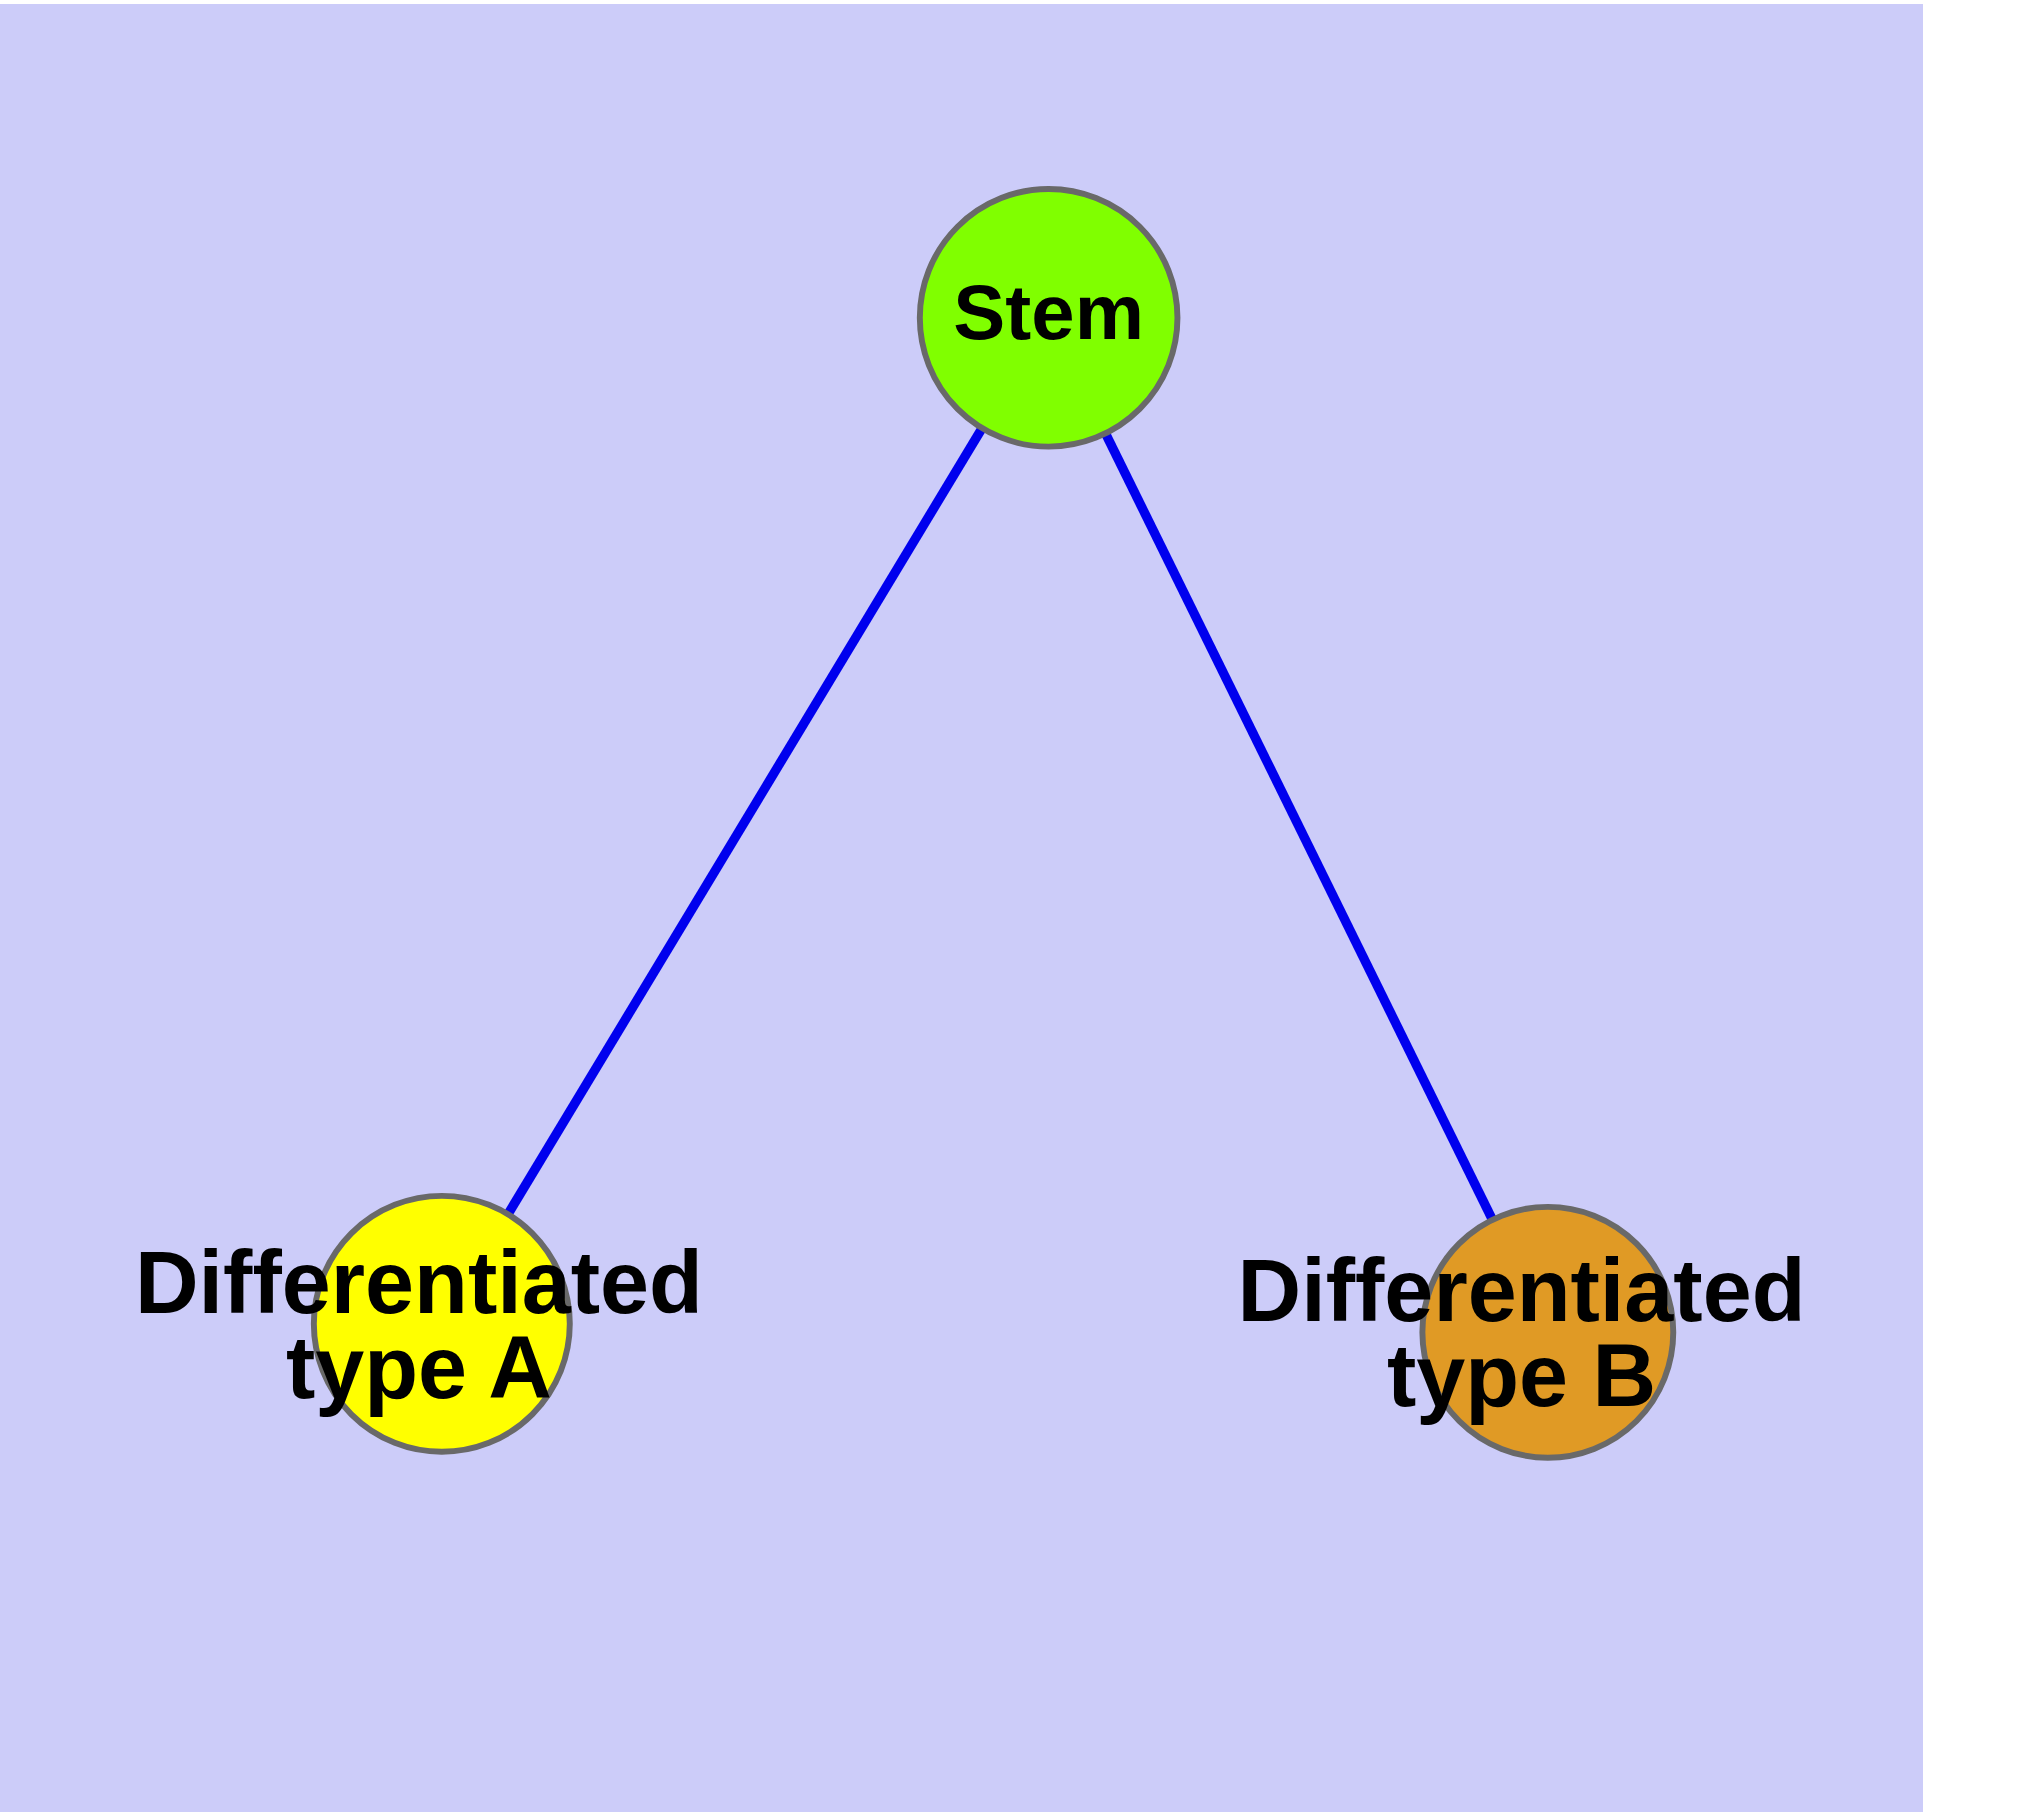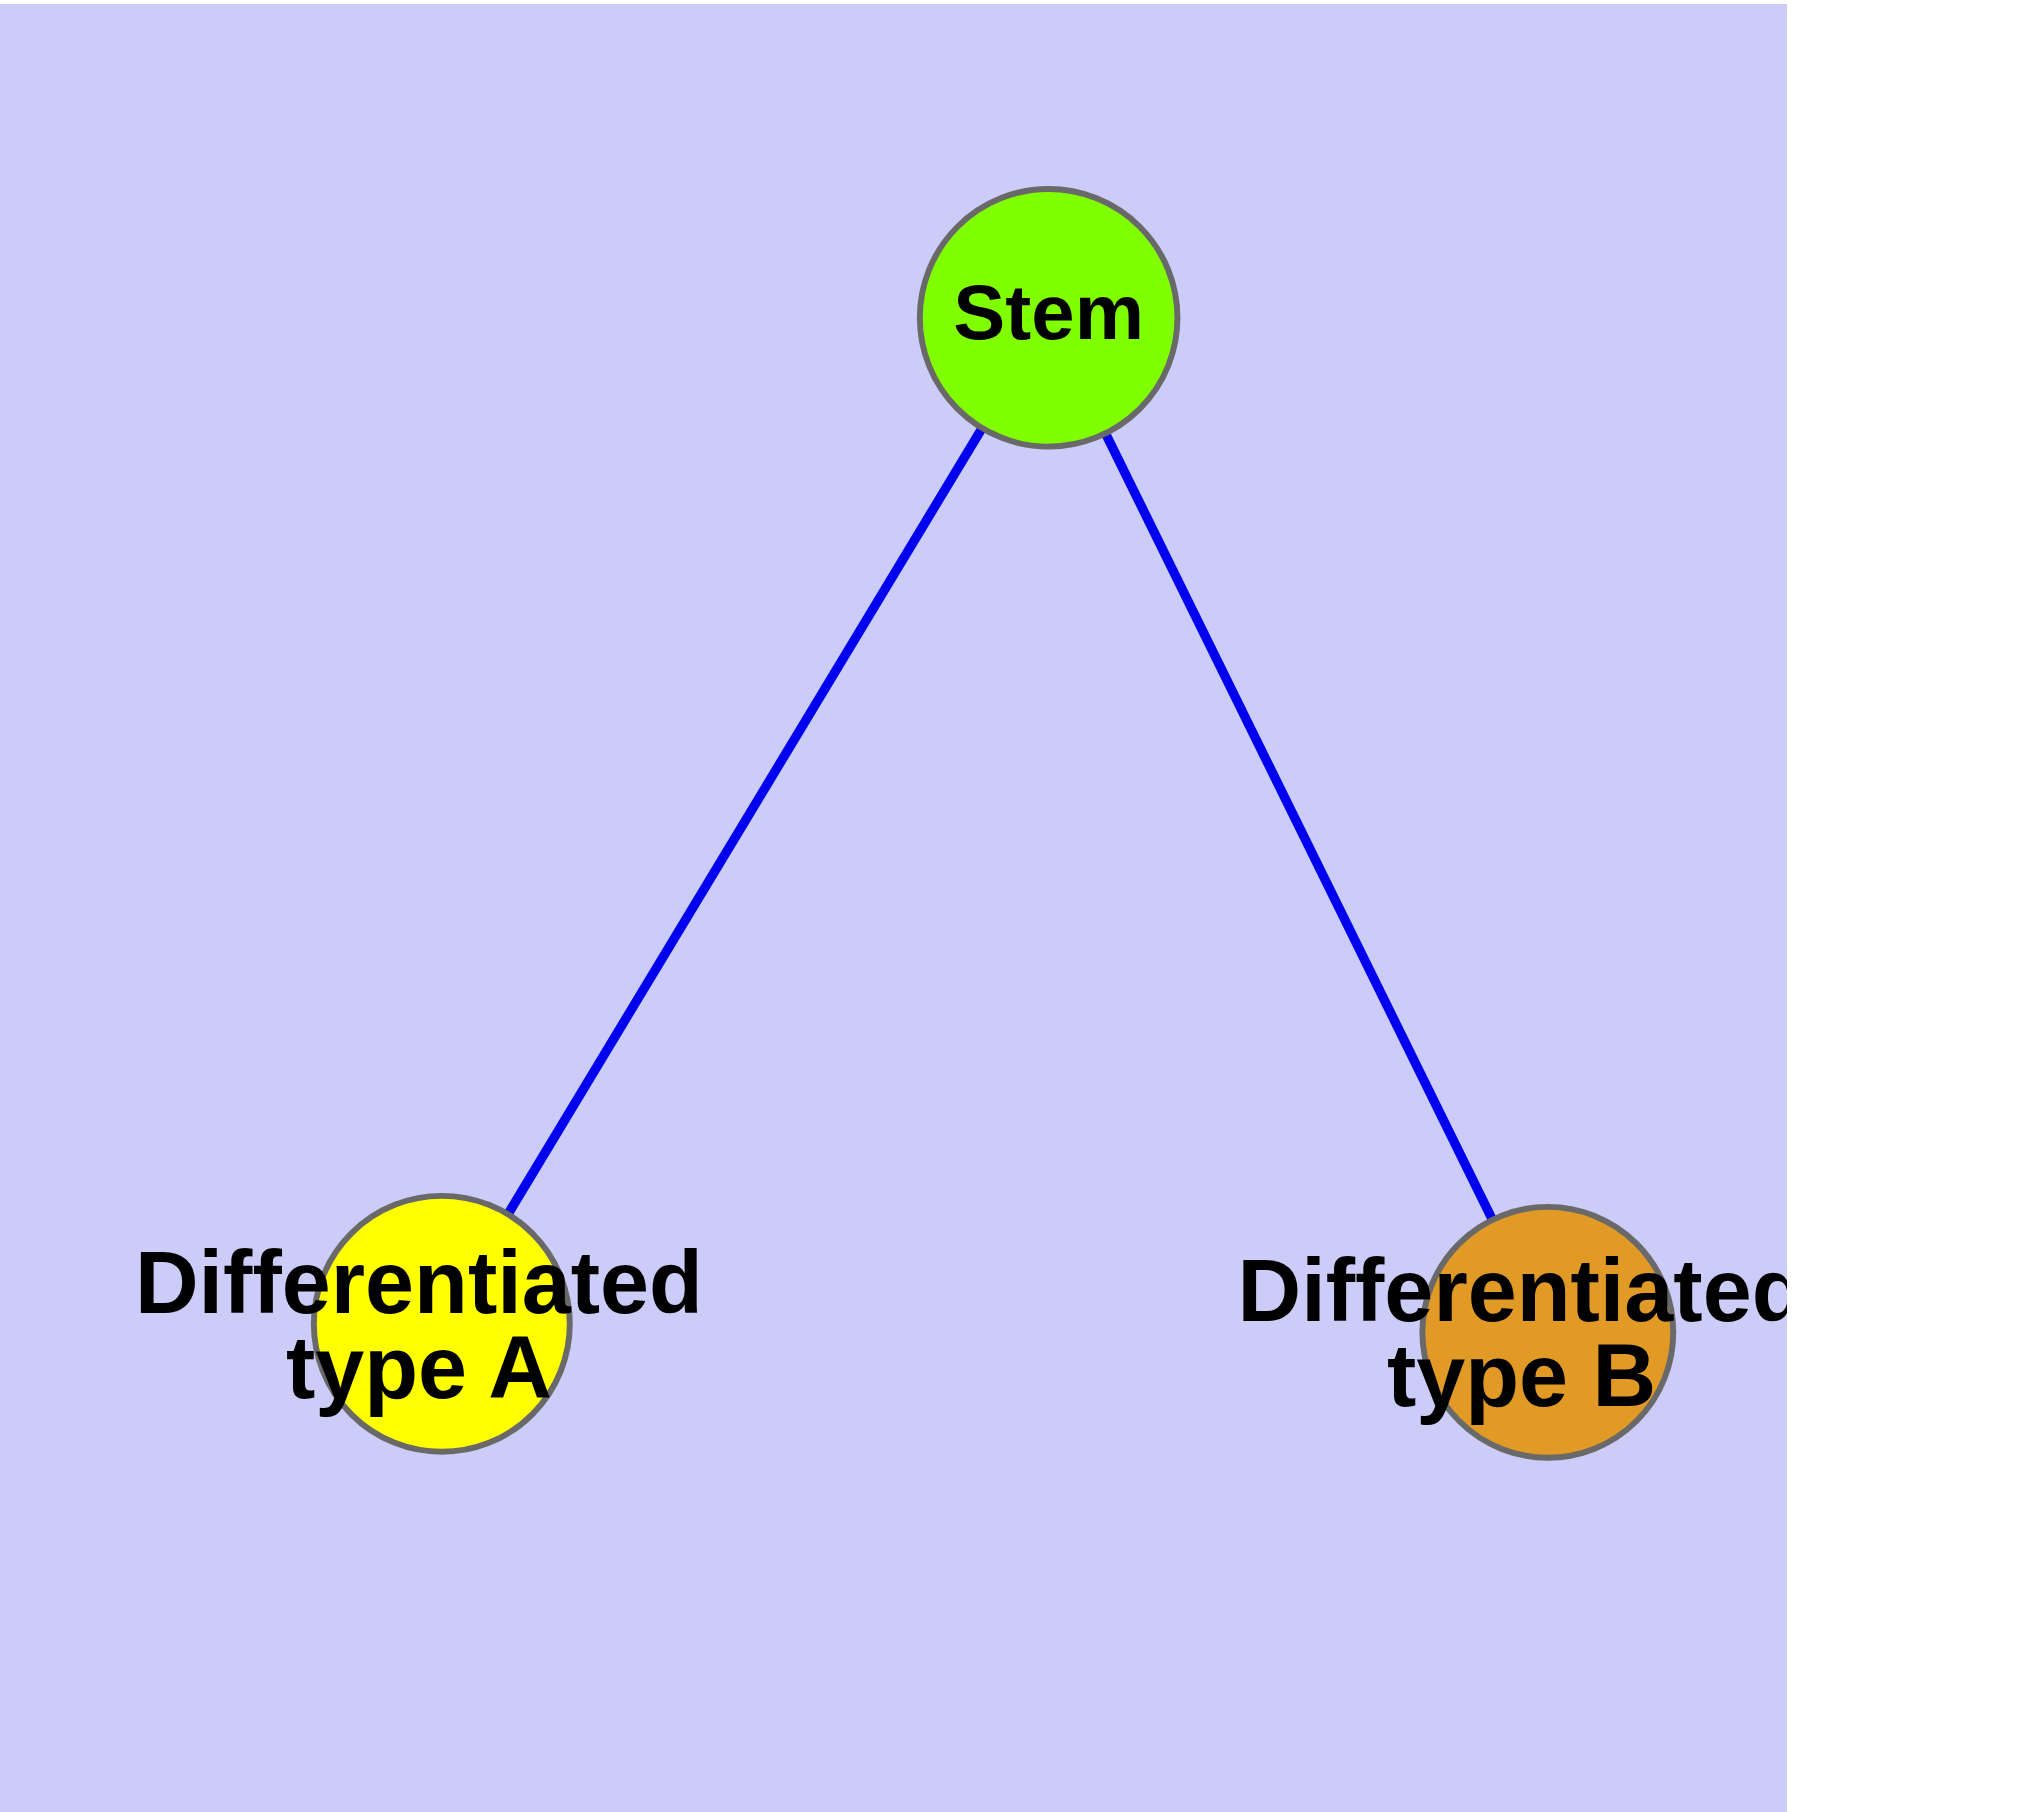--- a/index.html
+++ b/index.html
@@ -3,21 +3,21 @@
 <meta charset="utf-8">
 <title>Cell differentiation graph</title>
 <style>
   html, body {
     margin: 0;
     padding: 0;
     background: #ffffff;
   }
   #canvas {
     position: relative;
-    width: 1787px;
+    width: 1923px;
     height: 1812px;
     overflow: hidden;
     background: #ffffff;
     font-family: "Liberation Sans", "DejaVu Sans", sans-serif;
   }
   #plot-background {
     position: absolute;
     left: 0;
     top: 4.2px;
     width: 2021px;

